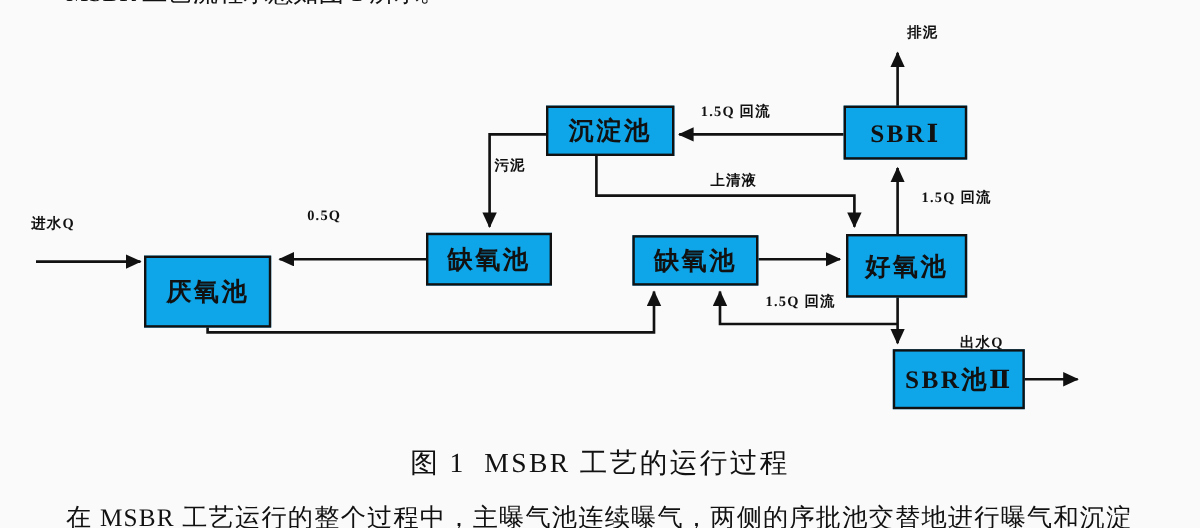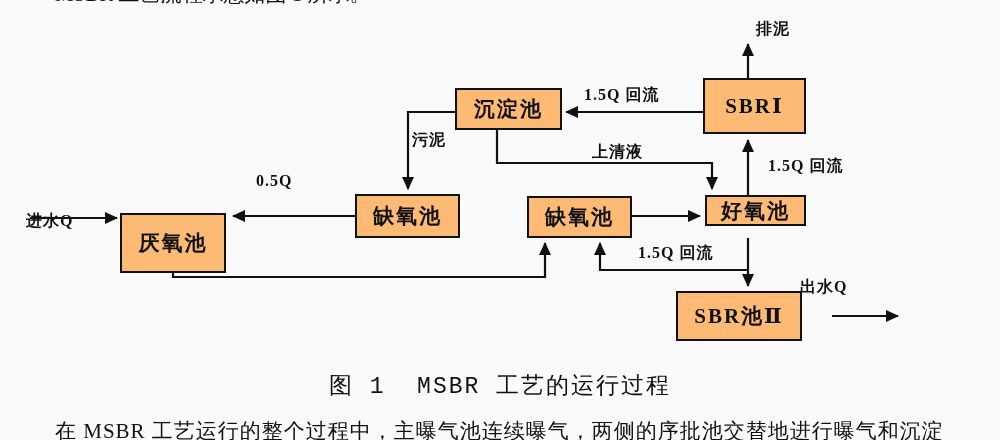--- a/index.html
+++ b/index.html
@@ -8,41 +8,40 @@
     width:1000px; height:440px;
     background:#fafafa;
     overflow:hidden;
     font-family:"Liberation Serif","DejaVu Serif",serif;
     color:#111111;
   }
   svg.wires { position:absolute; left:0; top:0; }
   .box {
     position:absolute;
     border:2px solid #111111;
-    background:#fdba74;
+    background:#0ea5e9;
     display:flex; align-items:center; justify-content:center;
     font-size:21px; font-weight:bold;
     letter-spacing:2px;
     white-space:pre;
     box-sizing:border-box;
   }
   .lbl {
     position:absolute;
-    font-size:16px; font-weight:bold;
+    font-size:12px; font-weight:bold;
     white-space:pre;
     letter-spacing:1px;
   }
   .caption {
     position:absolute;
     left:0; top:370px; width:100%;
     text-align:center;
     font-size:23px;
     letter-spacing:2px;
     white-space:pre;
-    font-family:Liberation Mono, monospace;
   }
   .clip-top {
     position:absolute;
     left:55px; top:-16px;
     font-size:21px; line-height:21px;
     white-space:pre;
   }
   .clip-bottom {
     position:absolute;
     left:55px; top:418px; width:940px;
@@ -74,28 +73,28 @@
       <path d="M497 130 V163 H712 V189" marker-end="url(#ah)"></path>
       <path d="M632 216 H700" marker-end="url(#ah)"></path>
       <path d="M173 240 V277 H545 V243" marker-end="url(#ah)"></path>
       <path d="M748 238 V286" marker-end="url(#ah)"></path>
       <path d="M748 270 H600 V243" marker-end="url(#ah)"></path>
       <path d="M832 316 H898" marker-end="url(#ah)"></path>
     </g>
   </svg>
 
   <div class="box" style="left:455px;top:88px;width:107px;height:42px">沉淀池</div>
-  <div class="box" style="left:703px;top:78px;width:103px;height:56px">SBRⅠ</div>
+  <div class="box" style="left:703px;top:88px;width:103px;height:45px">SBRⅠ</div>
   <div class="box" style="left:120px;top:213px;width:106px;height:60px">厌氧池</div>
   <div class="box" style="left:355px;top:194px;width:105px;height:44px">缺氧池</div>
   <div class="box" style="left:527px;top:196px;width:105px;height:42px">缺氧池</div>
-  <div class="box" style="left:705px;top:195px;width:101px;height:31px">好氧池</div>
-  <div class="box" style="left:676px;top:291px;width:126px;height:50px">SBR池Ⅱ</div>
+  <div class="box" style="left:705px;top:195px;width:101px;height:53px">好氧池</div>
+  <div class="box" style="left:744px;top:291px;width:110px;height:50px">SBR池Ⅱ</div>
 
-  <div class="lbl" style="left:26px;top:211px">进水Q</div>
+  <div class="lbl" style="left:26px;top:178px">进水Q</div>
   <div class="lbl" style="left:256px;top:172px">0.5Q</div>
   <div class="lbl" style="left:756px;top:19px">排泥</div>
   <div class="lbl" style="left:584px;top:85px">1.5Q 回流</div>
   <div class="lbl" style="left:412px;top:130px">污泥</div>
   <div class="lbl" style="left:592px;top:142px">上清液</div>
   <div class="lbl" style="left:768px;top:156px">1.5Q 回流</div>
   <div class="lbl" style="left:638px;top:243px">1.5Q 回流</div>
   <div class="lbl" style="left:800px;top:277px">出水Q</div>
 
   <div class="caption">图 1  MSBR 工艺的运行过程</div>

